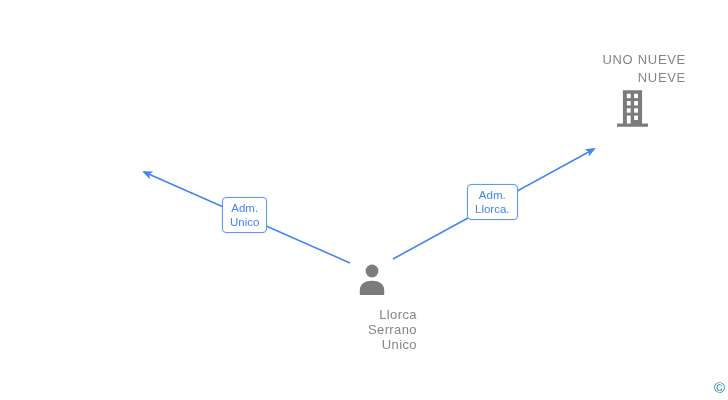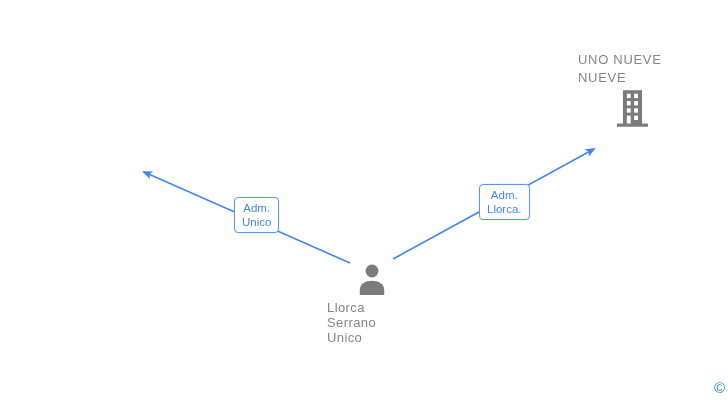--- a/index.html
+++ b/index.html
@@ -13,54 +13,53 @@
   }
   svg.edges {
     position: absolute;
     left: 0; top: 0;
     width: 728px; height: 400px;
     z-index: 1;
   }
   .node {
     position: absolute;
     z-index: 2;
-    text-align: left;
+    text-align: right;
     cursor: pointer;
   }
   .node-label {
     color: #858585;
     font-size: 13px;
     line-height: 18px;
     letter-spacing: 0.7px;
     white-space: pre;
   }
   .person-label {
     color: #858585;
     font-size: 13px;
     line-height: 15px;
     letter-spacing: 0.4px;
-    margin-top: 5px;
+    margin-top: 12px;
   }
   .node-icon { display: block; margin: 3px auto 0 auto; }
   .icon-orange { color: #FB6030; }
   .icon-gray { color: #7B7B7B; }
   .relation-label {
     position: absolute;
     z-index: 3;
     background: #ffffff;
     border: 1px solid #5E96F5;
     border-radius: 4px;
     color: #4285F4;
     font-size: 11.5px;
     line-height: 14px;
     text-align: center;
     padding: 3px 7px;
     box-shadow: 0 0 0 1px rgba(94,150,245,0.08);
     cursor: pointer;
-    margin-left: 12px;
   }
   .footer-logo {
     position: absolute;
     right: 3px;
     bottom: 4px;
     z-index: 4;
     display: flex;
     align-items: baseline;
     gap: 4px;
     cursor: pointer;

